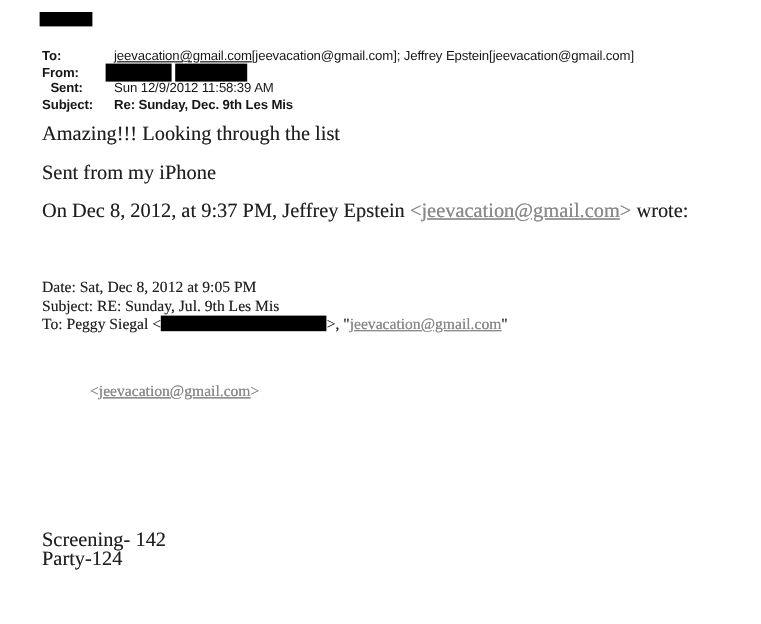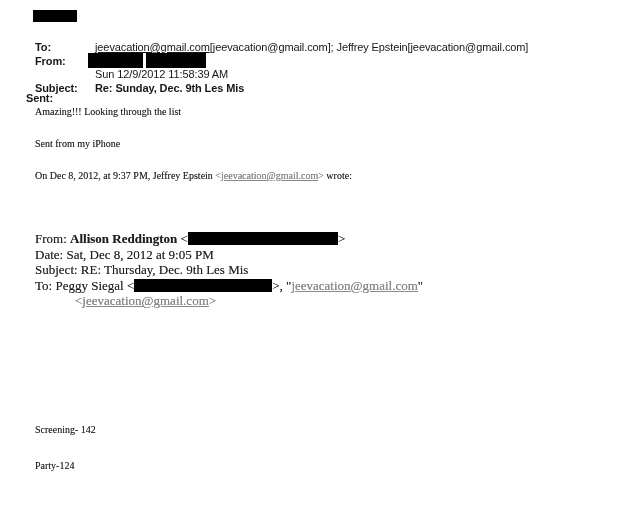--- a/index.html
+++ b/index.html
@@ -31,36 +31,36 @@
     font-family: "Liberation Sans", sans-serif;
     font-size: 11px;
     line-height: 13px;
     letter-spacing: -0.1px;
     color: #161616;
     white-space: nowrap;
   }
   .hdr-label { font-weight: bold; }
   .serif-line {
     position: absolute;
-    font-size: 10px;
+    font-size: 17px;
     line-height: 15.5px;
     white-space: nowrap;
     text-shadow: 0 0 0.3px rgba(0,0,0,0.45);
   }
   .fwd-block {
     position: absolute;
     left: 35px;
     top: 231px;
     font-size: 13px;
     line-height: 15.5px;
     white-space: nowrap;
     text-shadow: 0 0 0.3px rgba(0,0,0,0.45);
   }
   .fwd-line { white-space: nowrap; }
-  .fwd-line-indent { padding-left: 40px; }
+  .fwd-line-indent { padding-left: 40px; margin-top: 40px; }
   .bold { font-weight: bold; }
   .link-black {
     color: inherit;
     text-decoration: underline;
     cursor: pointer;
   }
   .link-gray {
     color: #8a8a8a;
     text-decoration: underline;
     cursor: pointer;
@@ -76,51 +76,48 @@
 
   <div class="hdr hdr-label" style="left:35px; top:41px;">To:</div>
   <div class="hdr" style="left:95px; top:41px;">
     <span class="link-black">jeevacation@gmail.com</span><span>[jeevacation@gmail.com]; Jeffrey Epstein[jeevacation@gmail.com]</span>
   </div>
 
   <div class="hdr hdr-label" style="left:35px; top:55px;">From:</div>
   <div class="redact" style="left:88px; top:53px; width:55px; height:15px;"></div>
   <div class="redact" style="left:146px; top:53px; width:60px; height:15px;"></div>
 
-  <div class="hdr hdr-label" style="left:26px; top:68px;margin-top:24px;">Sent:</div>
+  <div class="hdr hdr-label" style="left:42px; top:68px;">Sent:</div>
   <div class="hdr" style="left:95px; top:68px;">Sun 12/9/2012 11:58:39 AM</div>
 
   <div class="hdr hdr-label" style="left:35px; top:82px;">Subject:</div>
   <div class="hdr" style="left:95px; top:82px;font-weight:bold;">Re: Sunday, Dec. 9th Les Mis</div>
 
   <div class="serif-line" style="left:35px; top:104px;">Amazing!!! Looking through the list</div>
 
   <div class="serif-line" style="left:35px; top:136px;">Sent from my iPhone</div>
 
   <div class="serif-line" style="left:35px; top:168px;">
     <span>On Dec 8, 2012, at 9:37 PM, Jeffrey Epstein </span><span class="gray">&lt;</span><span class="link-gray">jeevacation@gmail.com</span><span class="gray">&gt;</span><span> wrote:</span>
   </div>
 
   <div class="fwd-block">
 
-    <div class="fwd-line">
-      <span>From: </span><span class="bold">Allison Reddington</span><span> &lt;</span><span class="redact-inline" style="width:150px;"></span><span>&gt;</span>
-    </div>
 
     <div class="fwd-line">Date: Sat, Dec 8, 2012 at 9:05 PM</div>
 
-    <div class="fwd-line">Subject: RE: Thursday, Dec. 9th Les Mis</div>
+    <div class="fwd-line">Subject: RE: Sunday, Jul. 9th Les Mis</div>
 
     <div class="fwd-line">
       <span>To: Peggy Siegal &lt;</span><span class="redact-inline" style="width:138px;"></span><span>&gt;, "</span><span class="link-gray">jeevacation@gmail.com</span><span>"</span>
     </div>
 
     <div class="fwd-line fwd-line-indent">
       <span class="gray">&lt;</span><span class="link-gray">jeevacation@gmail.com</span><span class="gray">&gt;</span>
     </div>
   </div>
 
 
-  <div class="serif-line" style="left:35px; top:422px;text-align:center;">Screening- 142</div>
+  <div class="serif-line" style="left:35px; top:442px;text-align:center;">Screening- 142</div>
 
   <div class="serif-line" style="left:35px; top:458px;">Party-124</div>
 
 </div>
 
 </body></html>

